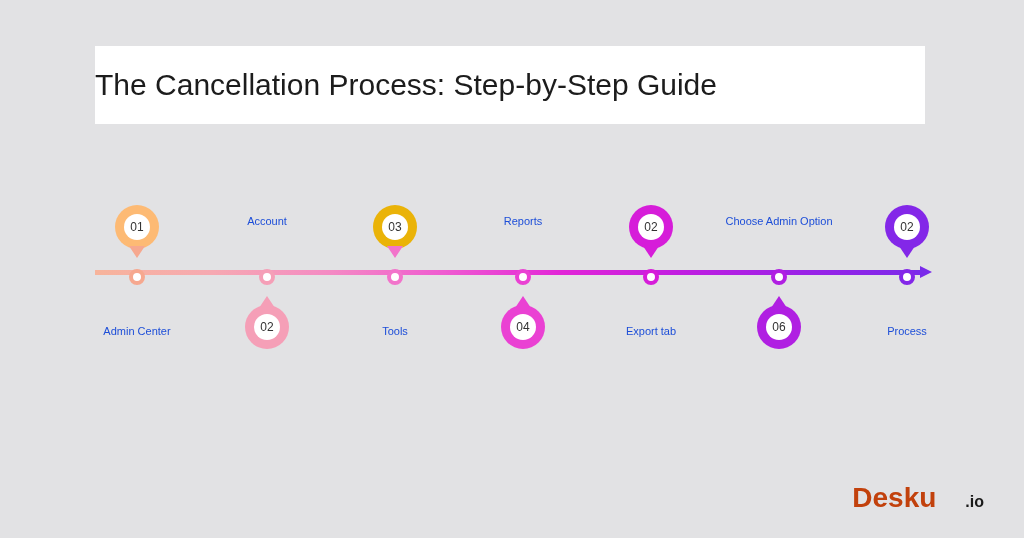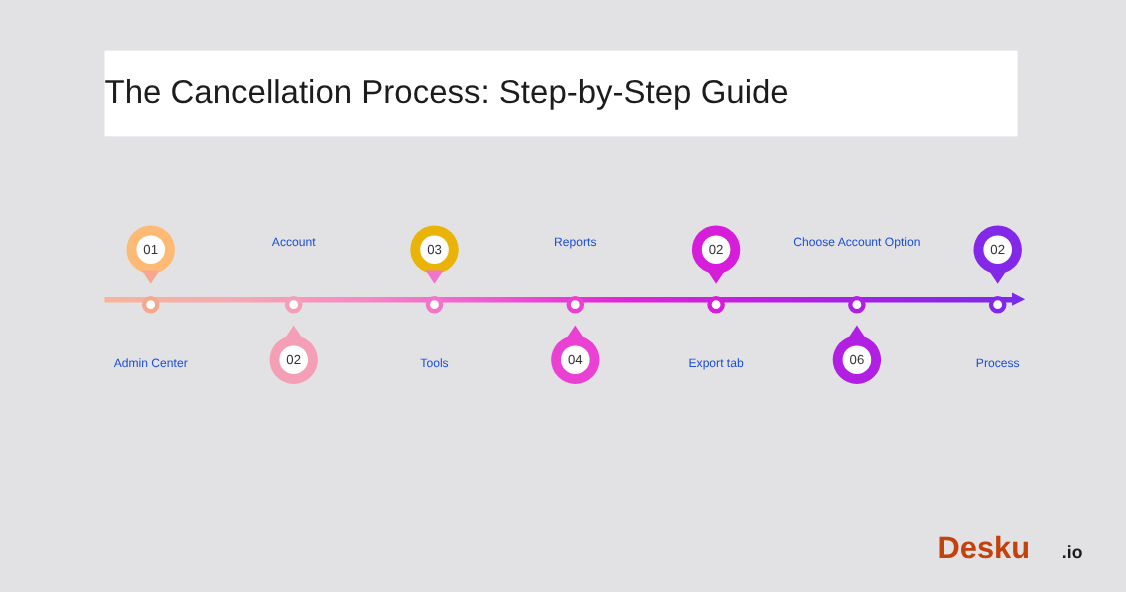--- a/index.html
+++ b/index.html
@@ -188,21 +188,21 @@
           <div class="pin-inner">02</div>
         </div>
         <div class="step-label below">Export tab</div>
       </div>
       <div class="step" style="left: 684px;">
         <div class="dot" style="border-color: rgb(176, 31, 226);"></div>
         <div class="pin down" style="background: rgb(176, 31, 226);">
           <div class="tail" style="border-bottom-color: rgb(176, 31, 226);"></div>
           <div class="pin-inner">06</div>
         </div>
-        <div class="step-label above">Choose Account Option</div>
+        <div class="step-label above">Choose Admin Option</div>
       </div>
       <div class="step" style="left: 812px;">
         <div class="dot" style="border-color: rgb(131, 39, 232);"></div>
         <div class="pin up" style="background: rgb(131, 39, 232);">
           <div class="tail" style="border-top-color: rgb(131, 39, 232);"></div>
           <div class="pin-inner">02</div>
         </div>
         <div class="step-label below">Process</div>
       </div>
     </div>

